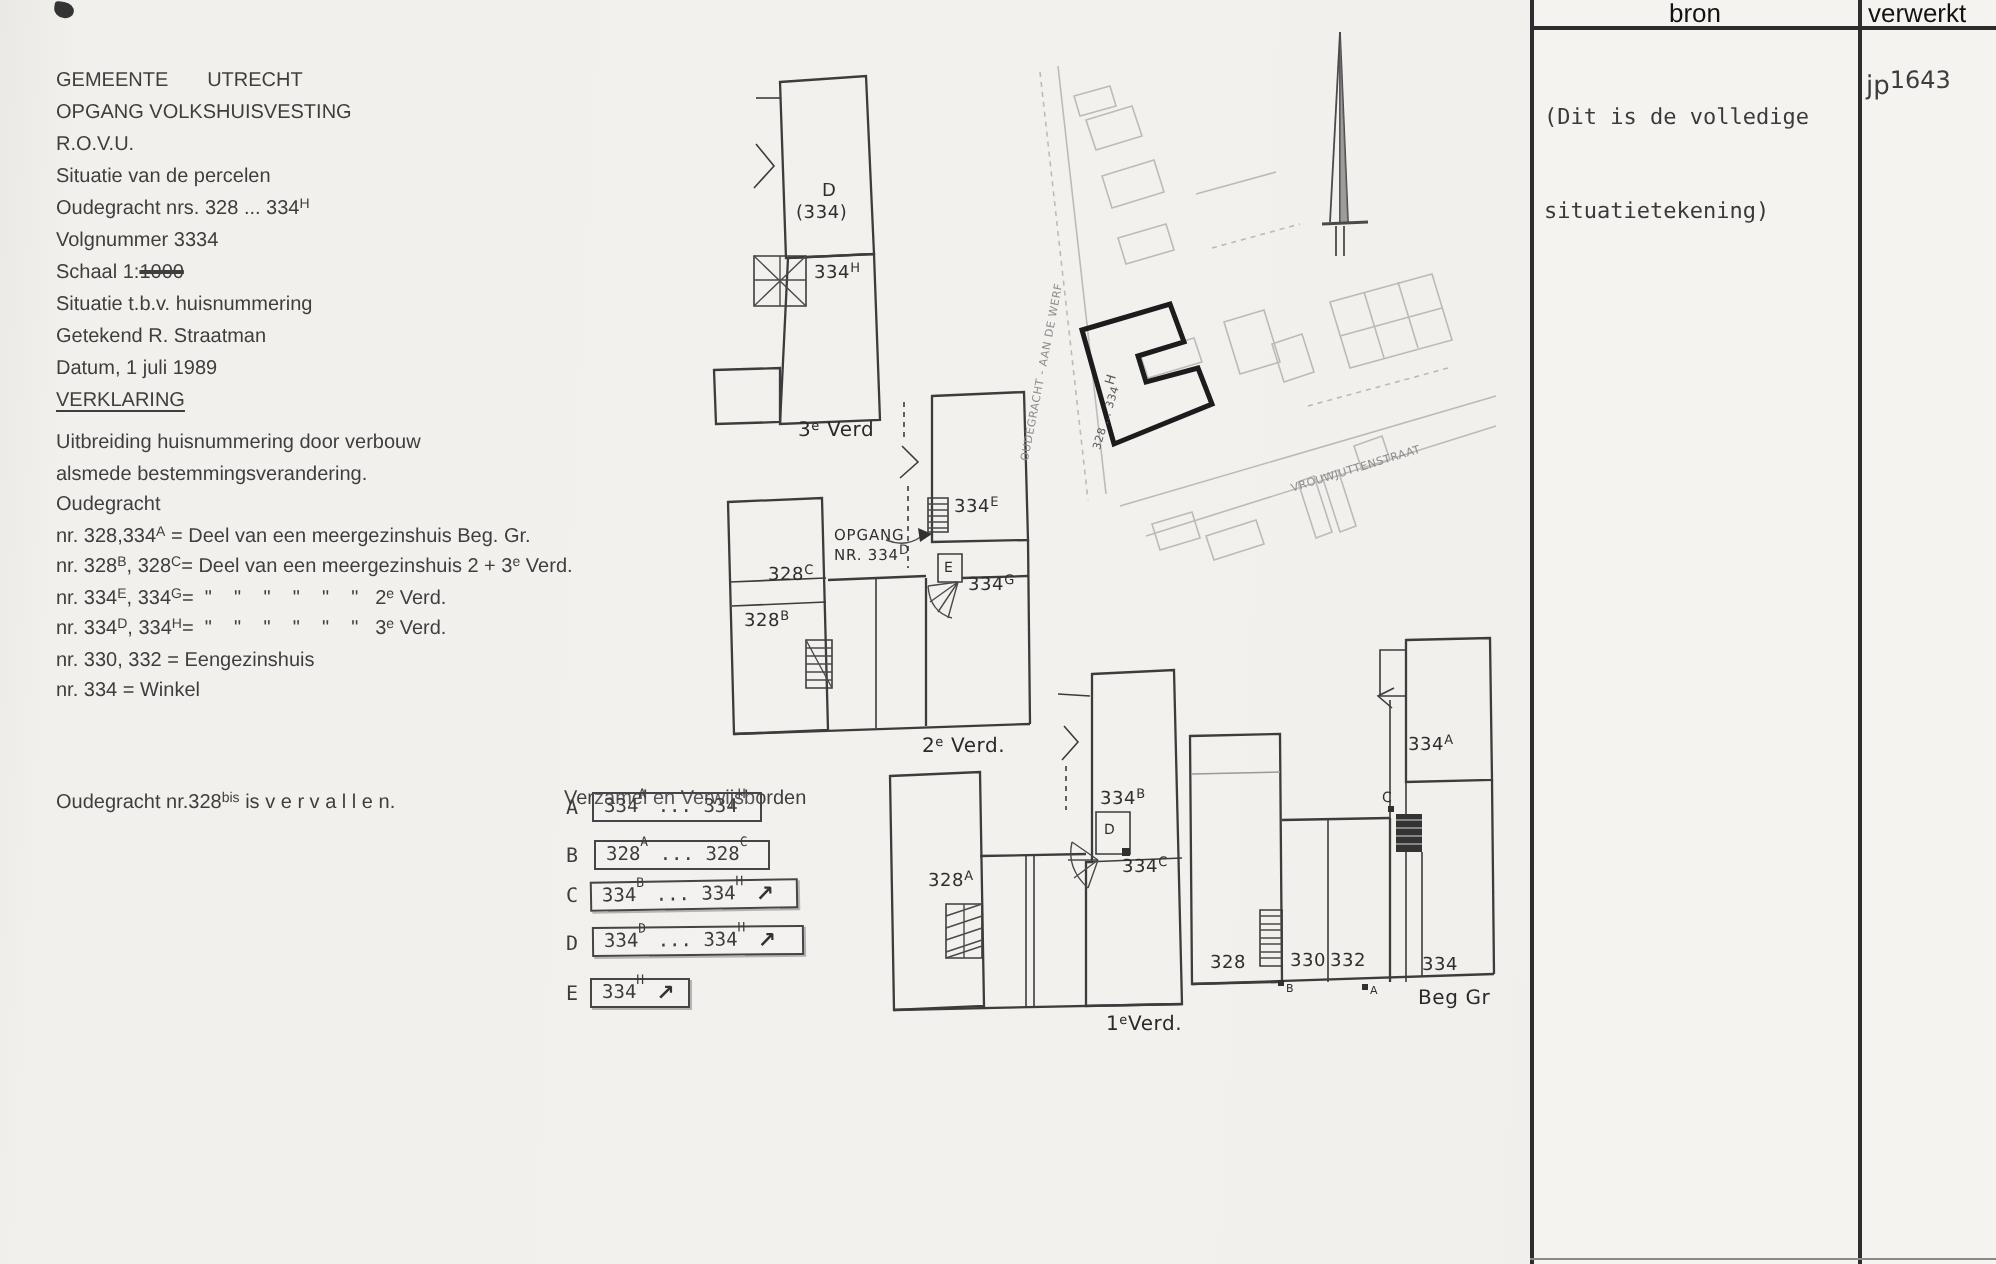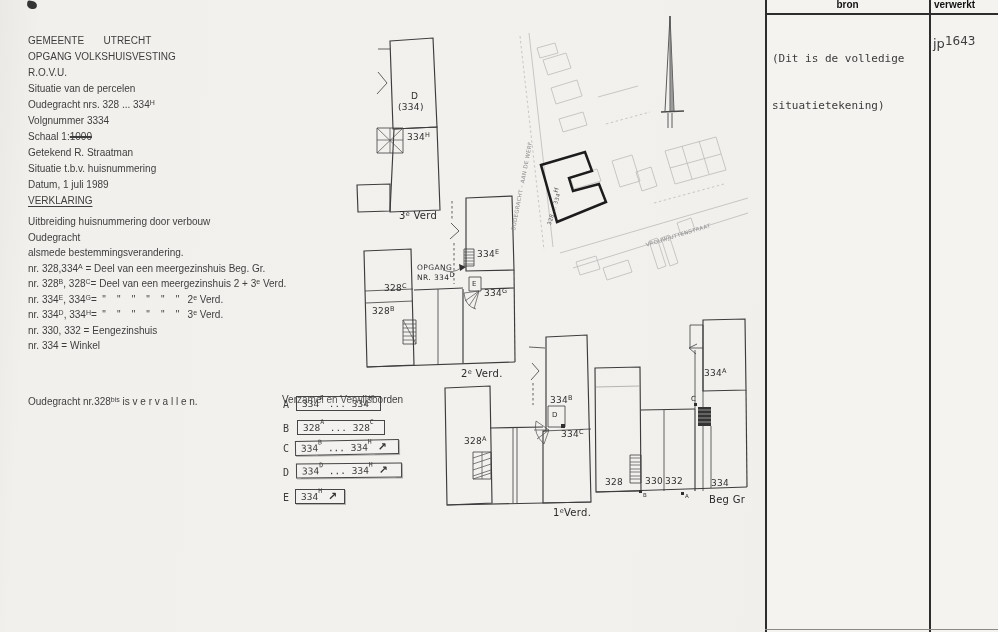--- a/index.html
+++ b/index.html
@@ -39,21 +39,21 @@
     font-family:"DejaVu Sans Mono","Liberation Mono",monospace;font-size:9.5px;color:#3c3c3c;white-space:pre;
     background:rgba(255,255,255,.12);
   }
   .lg-box sup{font-size:6.5px;position:relative;top:-3px;line-height:0;}
   .lg-box.retraced{box-shadow:1px 1px 0 0 rgba(70,70,70,.35);}
   .lg-arrow{font-family:"DejaVu Sans",sans-serif;font-size:11px;color:#333;font-weight:bold;line-height:0;}
   
   .panel-bg{left:766px;top:0;width:232px;height:632px;background:#f4f3f0;}
   .vline{width:2px;background:#2d2d2d;top:0;height:632px;}
   .hline{height:2px;background:#2d2d2d;}
-  .hdr{font-family:"Liberation Sans",sans-serif;font-size:10px;font-weight:700;color:#121212;}
+  .hdr{font-family:"Liberation Sans",sans-serif;font-size:13px;font-weight:400;color:#121212;}
   .note{font-family:"DejaVu Sans Mono","Liberation Mono",monospace;font-size:11px;line-height:15.5px;color:#3a3a3a;white-space:pre;}
   .jp{font-family:"DejaVu Sans",sans-serif;font-size:13px;color:#3d3d3d;}
   .jp .raise{position:relative;top:-3px;font-size:12px;}
   .artifact{left:27px;top:1px;width:10px;height:8px;background:#1a1a1a;border-radius:2px 60% 50% 60%;opacity:.88;transform:rotate(8deg);}
   
   svg .wall{fill:none;stroke:#3c3c3c;stroke-width:1.15;stroke-linejoin:miter;}
   svg .thin{stroke-width:.8;}
   svg .lt{stroke:#9a9a9a;stroke-width:.7;fill:none;}
   svg .hatch{stroke:#4a4a4a;stroke-width:.7;fill:none;}
   svg .dash{stroke-dasharray:2.5,2.5;}
@@ -204,30 +204,30 @@
 </svg>
 
 <div class="abs" style="left:28px;top:33px">
   <div class="tw">GEMEENTE       UTRECHT</div>
   <div class="tw">OPGANG VOLKSHUISVESTING</div>
   <div class="tw">R.O.V.U.</div>
   <div class="tw">Situatie van de percelen</div>
   <div class="tw">Oudegracht nrs. 328 ... 334<sup>H</sup></div>
   <div class="tw">Volgnummer 3334</div>
   <div class="tw">Schaal 1:<s>1000</s></div>
+  <div class="tw">Situatie t.b.v. huisnummering</div>
   <div class="tw">Getekend R. Straatman</div>
-  <div class="tw">Situatie t.b.v. huisnummering</div>
   <div class="tw">Datum, 1 juli 1989</div>
   <div class="tw underl">VERKLARING</div>
 </div>
 
 <div class="abs vk" style="left:28px;top:214px">
   <div class="tw">Uitbreiding huisnummering door verbouw</div>
+  <div class="tw">alsmede bestemmingsverandering.</div>
   <div class="tw">Oudegracht</div>
-  <div class="tw">alsmede bestemmingsverandering.</div>
   <div class="tw">nr. 328,334<sup>A</sup> = Deel van een meergezinshuis Beg. Gr.</div>
   <div class="tw">nr. 328<sup>B</sup>, 328<sup>C</sup>= Deel van een meergezinshuis 2 + 3<sup>e</sup> Verd.</div>
   <div class="tw">nr. 334<sup>E</sup>, 334<sup>G</sup>=  "    "    "    "    "    "   2<sup>e</sup> Verd.</div>
   <div class="tw">nr. 334<sup>D</sup>, 334<sup>H</sup>=  "    "    "    "    "    "   3<sup>e</sup> Verd.</div>
   <div class="tw">nr. 330, 332 = Eengezinshuis</div>
   <div class="tw">nr. 334 = Winkel</div>
 </div>
 
 <div class="abs tw" style="left:28px;top:394px">Oudegracht nr.328<sup>bis</sup> is v e r v a l l e n.</div>
 

